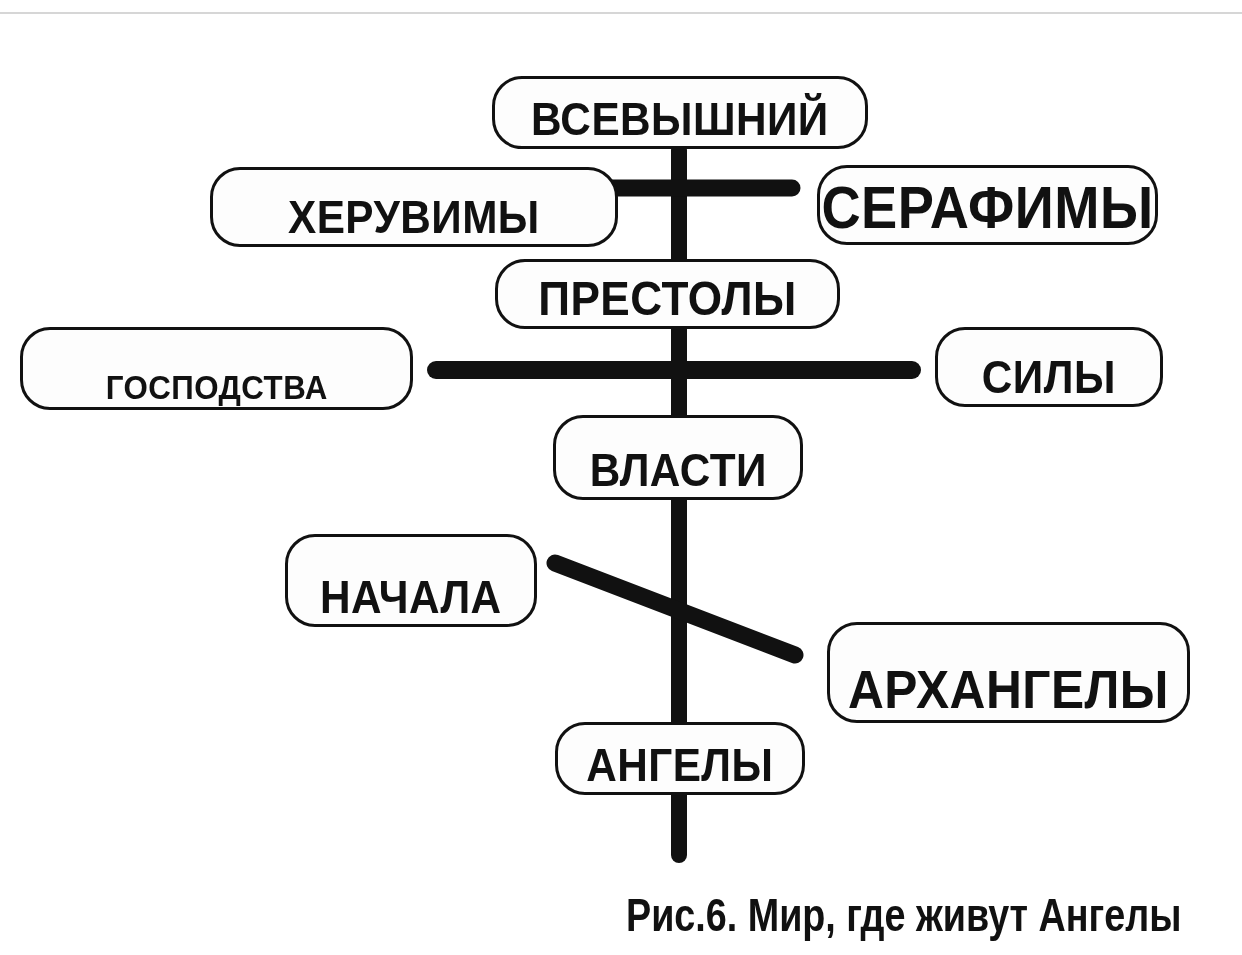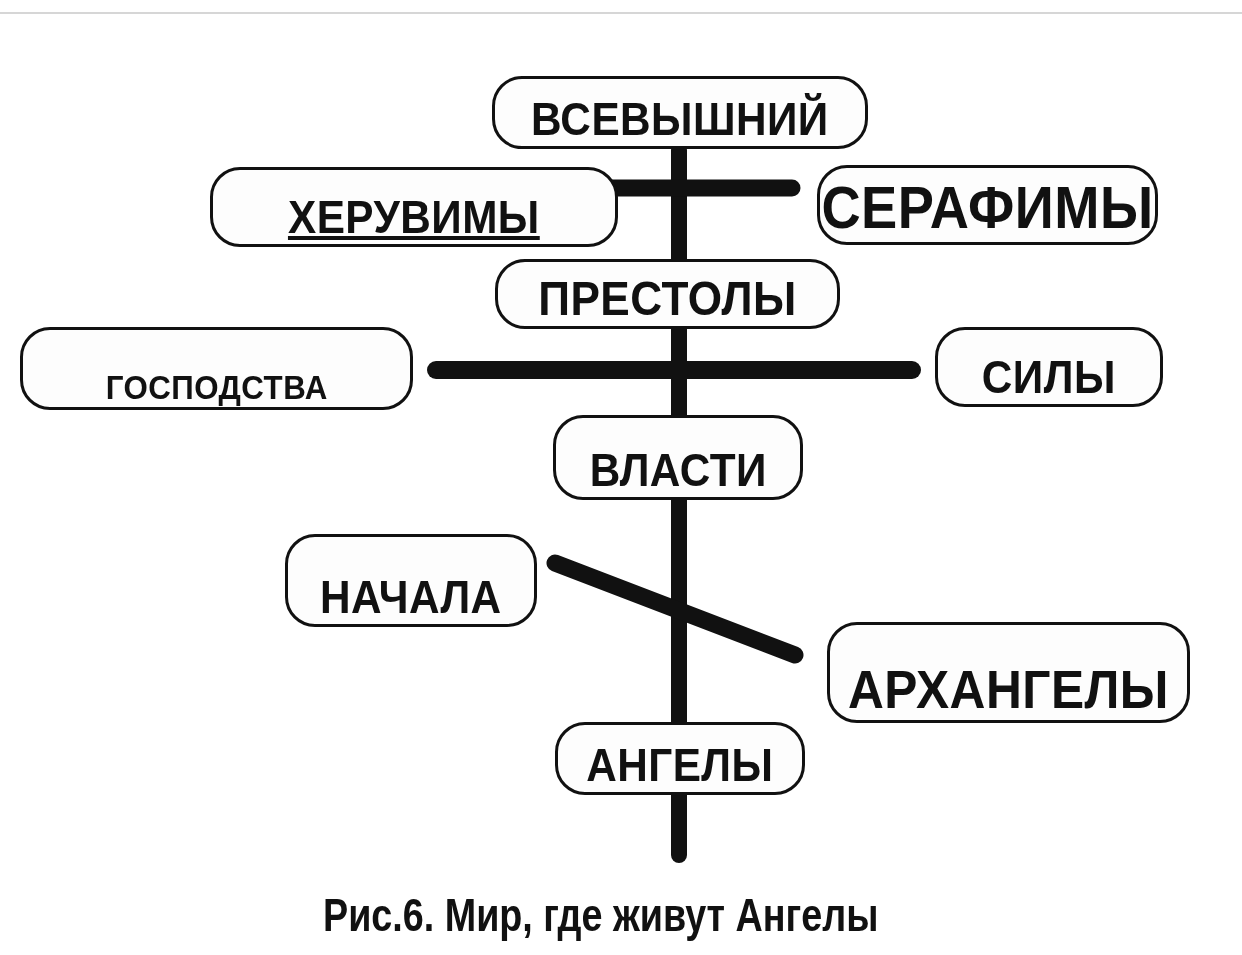--- a/index.html
+++ b/index.html
@@ -40,21 +40,21 @@
     white-space: nowrap;
   }
   .node span {
     transform: scaleX(0.92);
     display: inline-block;
   }
   .caption {
     position: absolute;
     left: 0; width: 1242px;
     top: 888px;
-    text-align: center;
+    text-align: right;
     font-family: "Liberation Sans", "DejaVu Sans", sans-serif;
     font-weight: bold;
     font-size: 46px;
     color: #111;
   }
   .caption span {
     display: inline-block;
     transform: scaleX(0.82);
     margin-left: -40px;
   }
@@ -80,21 +80,21 @@
     <line x1="555" y1="563" x2="795" y2="655" stroke-width="17"></line>
 
     <line x1="679" y1="795" x2="679" y2="855" stroke-width="16"></line>
   </g>
 </svg>
 
 <div class="node" style="left:492px; top:76px; width:376px; height:73px; font-size:46px;">
   <span>ВСЕВЫШНИЙ</span>
 </div>
 
-<div class="node" style="left:210px; top:167px; width:408px; height:80px; font-size:46px;text-decoration:underline;">
+<div class="node" style="left:210px; top:167px; width:408px; height:80px; font-size:46px;">
   <span>ХЕРУВИМЫ</span>
 </div>
 
 <div class="node" style="left:817px; top:165px; width:341px; height:80px; font-size:59px;">
   <span>СЕРАФИМЫ</span>
 </div>
 
 <div class="node" style="left:495px; top:259px; width:345px; height:70px; font-size:48px;">
   <span>ПРЕСТОЛЫ</span>
 </div>

